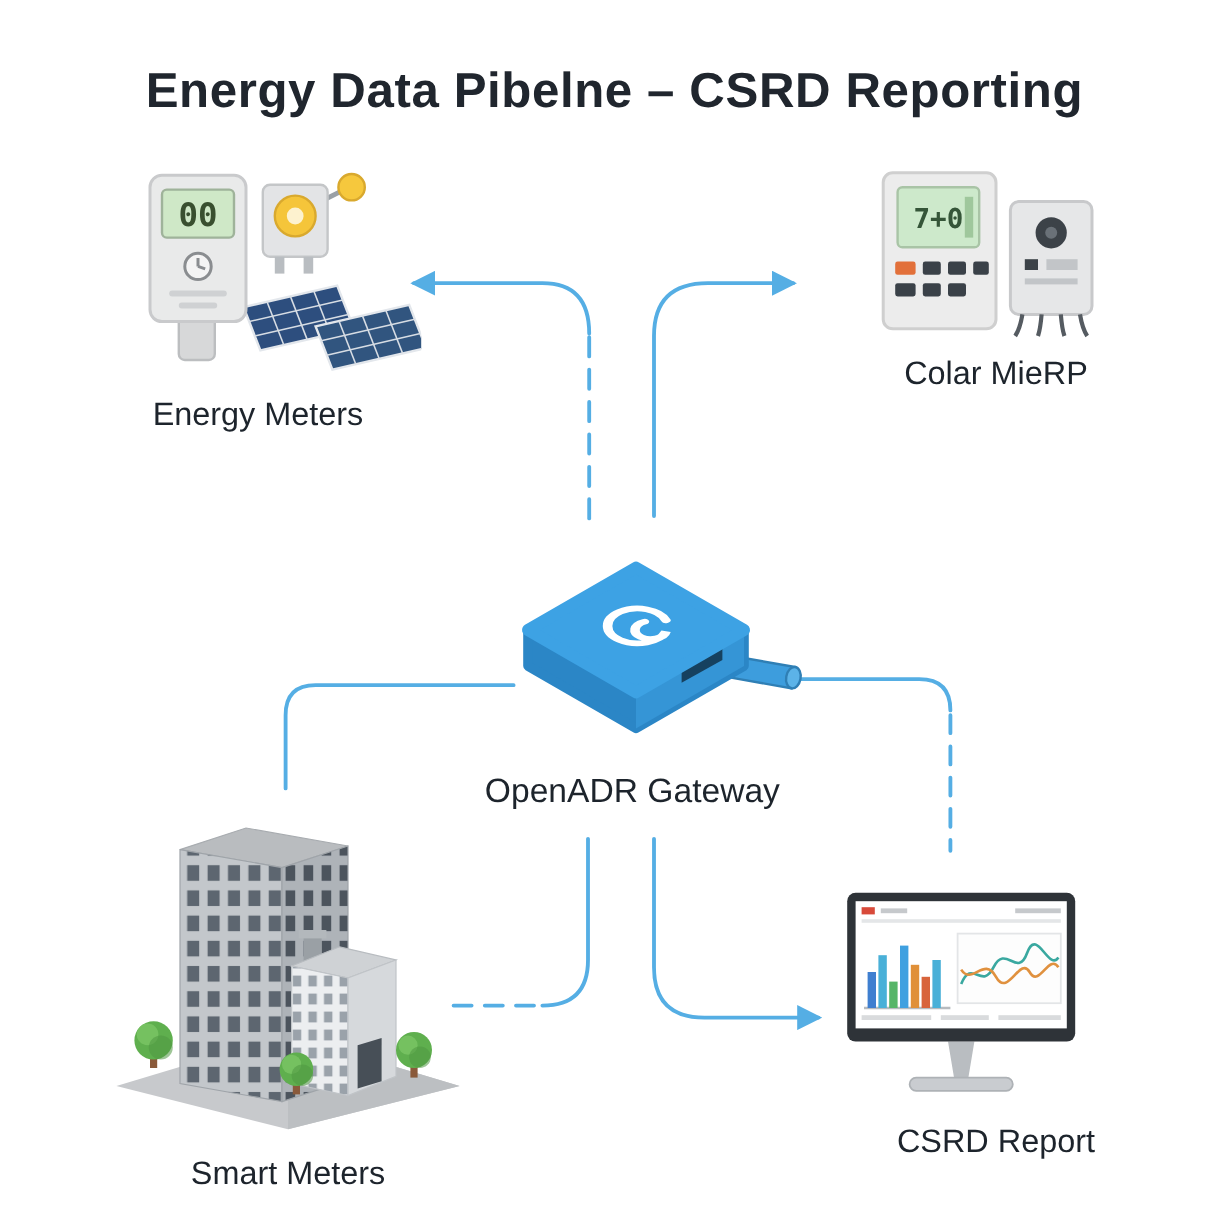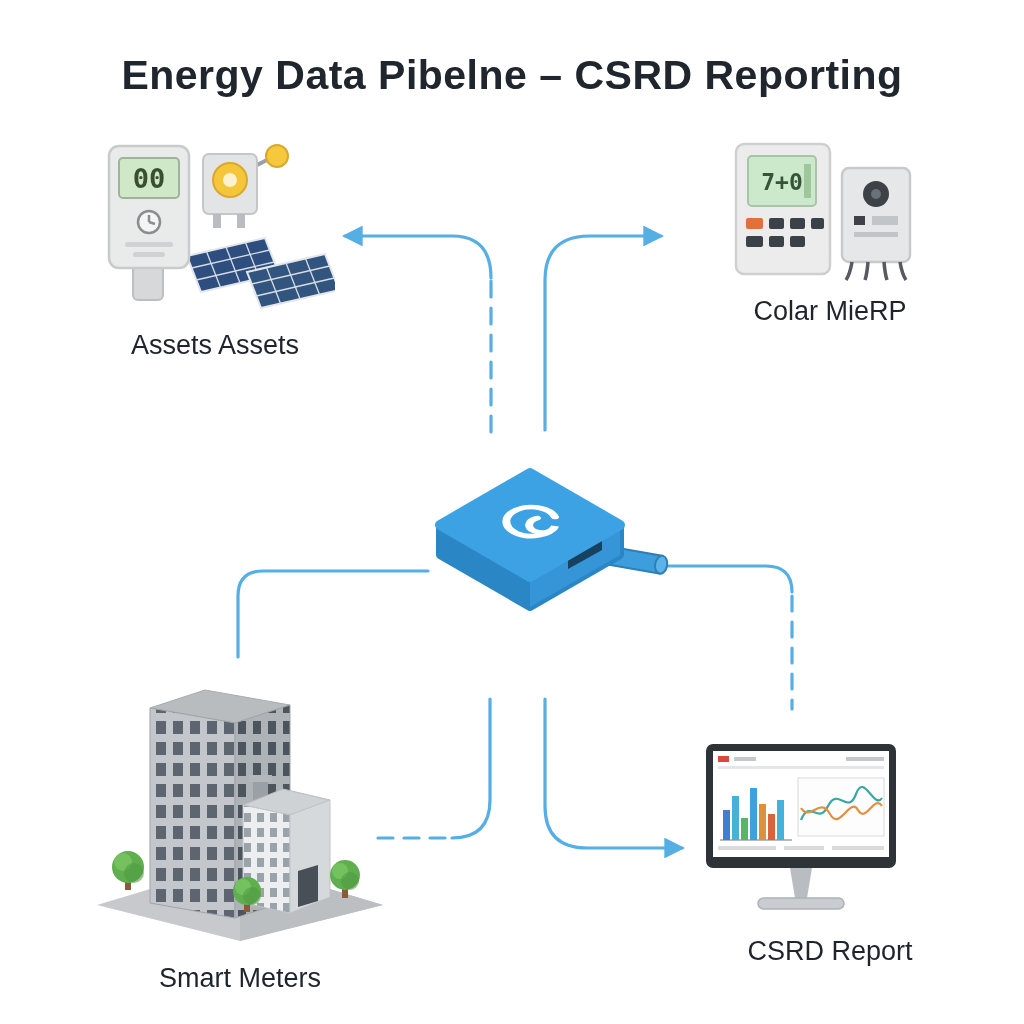--- a/index.html
+++ b/index.html
@@ -51,21 +51,21 @@
       <path d="M 624 566 L 766 566 Q 792 566 792 592"></path>
       <path d="M 792 596 L 792 709" stroke-dasharray="15 11"></path>
 
       <path d="M 378 838 L 452 838" stroke-dasharray="15 11"></path>
       <path d="M 452 838 Q 490 838 490 800 L 490 699"></path>
 
       <path d="M 545 699 L 545 806 Q 545 848 587 848 L 682 848" marker-end="url(#arr)"></path>
     </g>
   </svg>
 
-  <div class="node" style="left:95px;top:138px;width:240px;height:180px;">
+  <div class="node" style="left:111px;top:138px;width:240px;height:180px;">
     <svg width="240" height="180" viewBox="0 0 240 180">
 
       <g>
         <polygon points="140,120 152,117 156,138 144,141" fill="#9aa0a6"></polygon>
         <polygon points="200,134 212,131 216,152 204,155" fill="#9aa0a6"></polygon>
         <g transform="translate(92,100)">
           <polygon points="0,18 78,0 92,36 14,54" fill="#2d4e7e" stroke="#e3e7ec" stroke-width="2"></polygon>
           <g stroke="#d7dde4" stroke-width="1.3">
             <line x1="19.5" y1="13.5" x2="33.5" y2="49.5"></line>
               <line x1="39" y1="9" x2="53" y2="45"></line>
@@ -102,21 +102,21 @@
         <rect x="24" y="20" width="60" height="40" rx="4" fill="#cfe8c7" stroke="#9fb39a" stroke-width="2"></rect>
         <text class="lcd-text" x="54" y="50" font-size="27" fill="#394f2f" text-anchor="middle">00</text>
         <circle cx="54" cy="84" r="11" fill="#f4f4f4" stroke="#8a8d90" stroke-width="2.5"></circle>
         <line x1="54" y1="84" x2="54" y2="77" stroke="#8a8d90" stroke-width="2.5"></line>
         <line x1="54" y1="84" x2="60" y2="86" stroke="#8a8d90" stroke-width="2.5"></line>
         <rect x="30" y="104" width="48" height="5" rx="2.5" fill="#cfd1d3"></rect>
         <rect x="38" y="114" width="32" height="5" rx="2.5" fill="#cfd1d3"></rect>
       </g>
     </svg>
   </div>
-  <div class="label" id="lbl-energy">Assets Assets</div>
+  <div class="label" id="lbl-energy">Energy Meters</div>
 
   <div class="node" style="left:730px;top:142px;width:200px;height:150px;">
     <svg width="200" height="150" viewBox="0 0 200 150">
 
       <g>
         <rect x="6" y="2" width="94" height="130" rx="8" fill="#ececec" stroke="#cfcfcf" stroke-width="2.5"></rect>
         <rect x="18" y="14" width="68" height="50" rx="4" fill="#cde9cb" stroke="#a9c4a6" stroke-width="2"></rect>
         <text class="lcd-text" x="52" y="48" font-size="23" fill="#355538" text-anchor="middle">7+0</text>
         <rect x="74" y="22" width="7" height="34" fill="#9fc79c"></rect>
         <g>
@@ -159,20 +159,21 @@
       <path d="M 20 100 L 110 152 L 200 100 L 200 70 L 110 122 L 20 70 Z" fill="#2b86c6" stroke="#2b86c6" stroke-width="8" stroke-linejoin="round"></path>
       <path d="M 110 122 L 200 70 L 200 100 L 110 152 Z" fill="#3595d6"></path>
       <polygon points="148,102 182,83 182,95 148,114" fill="#16415f"></polygon>
       <path d="M 20 70 L 110 18 L 200 70 L 110 122 Z" fill="#3da2e4" stroke="#3da2e4" stroke-width="10" stroke-linejoin="round"></path>
 
       <g transform="translate(110,66) scale(1,0.58)">
         <path d="M 25 -7 A 25 25 0 1 0 25 9 A 13 13 0 1 1 7 -5" fill="none" stroke="#ffffff" stroke-width="8" stroke-linecap="round"></path>
       </g>
     </svg>
   </div>
+  <div class="label" id="lbl-gateway">OpenADR Gateway</div>
 
   <div class="node" style="left:85px;top:675px;width:310px;height:268px;">
     <svg width="310" height="268" viewBox="0 0 310 268">
       <defs>
         <pattern id="pw1" width="17" height="21" patternUnits="userSpaceOnUse">
           <rect width="17" height="21" fill="#c3c7cb"></rect>
             <rect x="3" y="4" width="10" height="13" fill="#5d6670"></rect>
         </pattern>
         <pattern id="pw2" width="15" height="21" patternUnits="userSpaceOnUse">
           <rect width="15" height="21" fill="#aeb3b8"></rect>

